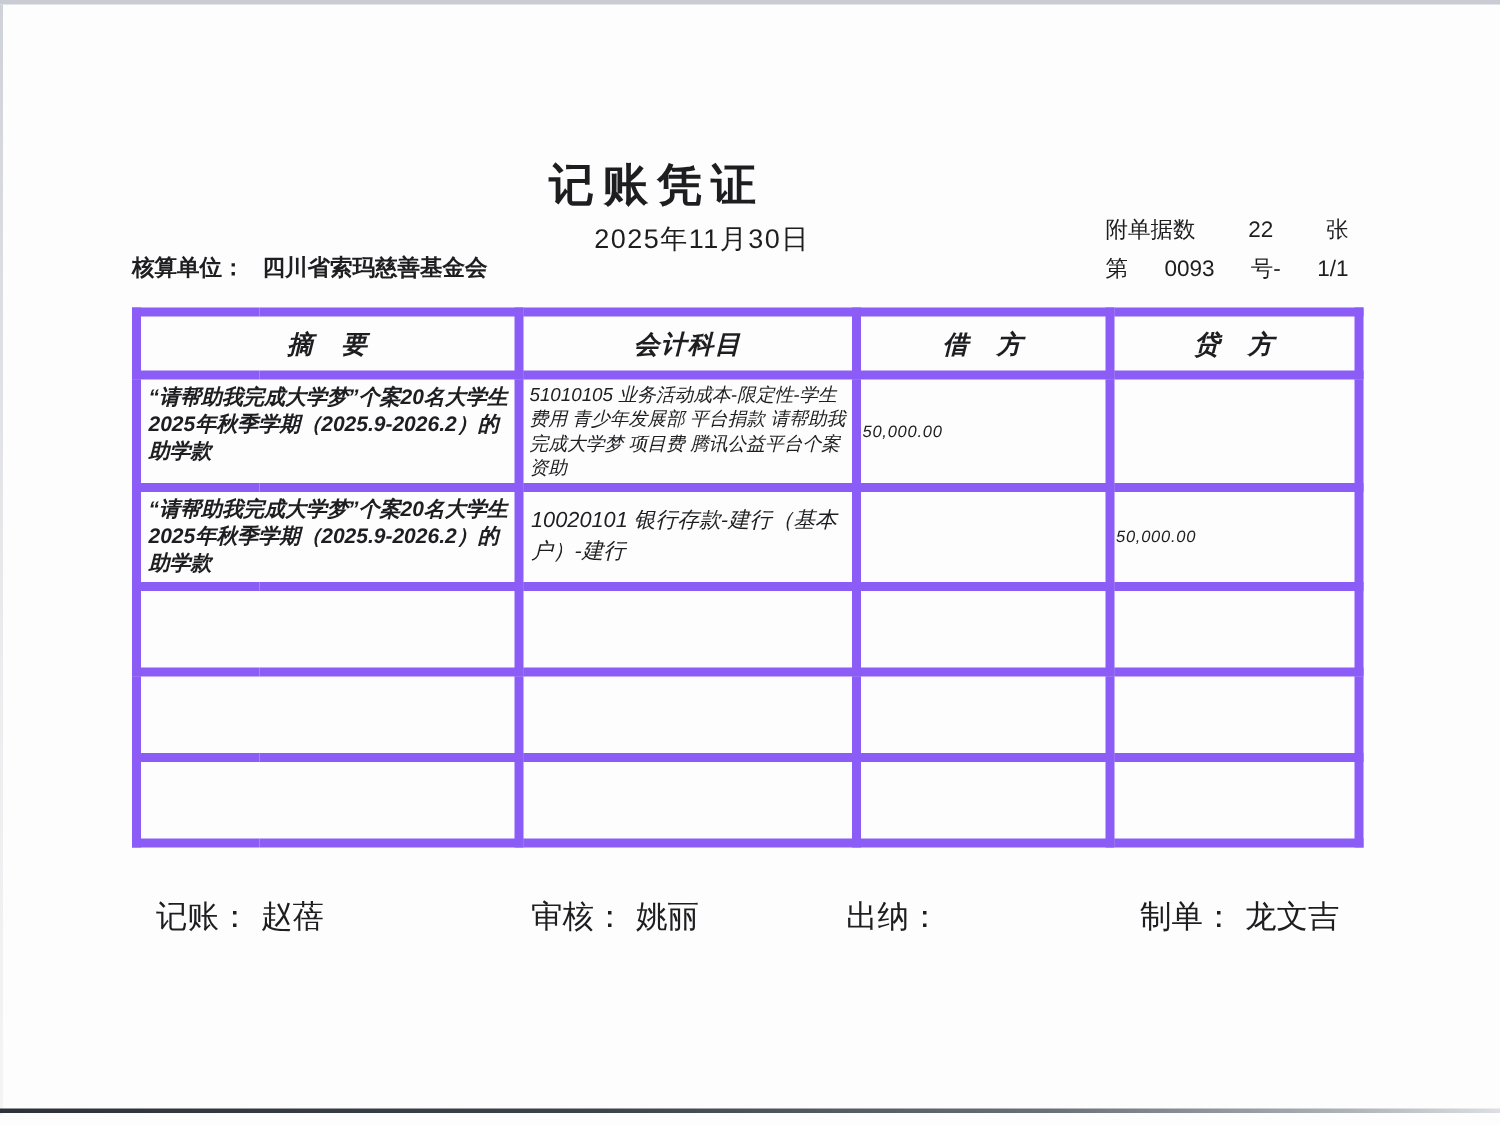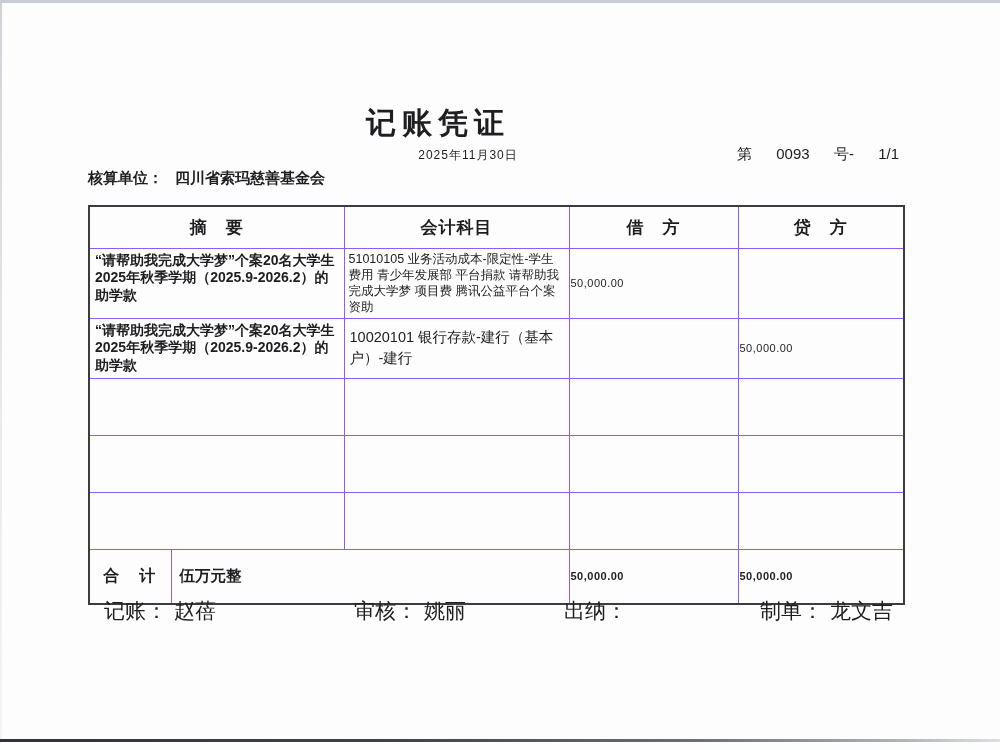--- a/index.html
+++ b/index.html
@@ -14,37 +14,37 @@
     background:linear-gradient(to bottom,#cfd2d7,#ececee 60%,#f4f4f5);}
   .scan-bottom-line{position:absolute;top:739px;left:0;width:100%;height:3px;
     background:linear-gradient(to right,#2e3339,#3c434a 40%,#6a7077 70%,#aeb3b8 90%,#dddfe2);}
 
   .doc-title{
     position:absolute;top:103px;left:0;width:876px;text-align:center;
     font-size:30px;font-weight:bold;letter-spacing:6px;
   }
   .doc-date{
     position:absolute;top:147px;left:0;width:936px;text-align:center;
-    font-size:12px;letter-spacing:1px;
+    font-size:18px;letter-spacing:1px;
   }
   .ref-block{
     position:absolute;top:141px;left:737px;width:162px;font-size:15px;
   }
   .ref-line{display:flex;justify-content:space-between;line-height:26px;}
   .unit-line{
     position:absolute;top:169px;left:88px;font-size:15px;font-weight:bold;
   }
   .unit-line .unit-value{margin-left:12px;}
 
   table.voucher{
     position:absolute;top:205px;left:88px;width:815px;
     border-collapse:collapse;table-layout:fixed;
   }
   table.voucher th,table.voucher td{
-    border:1px solid #8b5cf6;overflow:hidden;
+    border:6px solid #8b5cf6;overflow:hidden;font-style:italic;
   }
   table.voucher{border:2px solid #3a3c3f;}
   th.hdr{font-size:17px;font-weight:bold;text-align:center;letter-spacing:1px;}
   tr.hdr-row{height:42px;}
   tr.body-row-1{height:59px;}
   tr.body-row-2{height:58px;}
   tr.body-row-e{height:57px;}
   tr.total-row{height:54px;}
   td.summary{
     font-size:14px;font-weight:bold;line-height:1.28;
@@ -80,20 +80,25 @@
 </head>
 <body>
 
 <div class="scan-top-edge"></div>
 <div class="scan-left-edge"></div>
 
 <div class="doc-title">记账凭证</div>
 <div class="doc-date">2025年11月30日</div>
 
 <div class="ref-block">
+  <div class="ref-line">
+    <span>附单据数</span>
+    <span>22</span>
+    <span>张</span>
+  </div>
   <div class="ref-line">
     <span>第</span>
     <span>0093</span>
     <span>号-</span>
     <span>1/1</span>
   </div>
 </div>
 
 <div class="unit-line">
   <span>核算单位：</span><span class="unit-value">四川省索玛慈善基金会</span>
@@ -139,26 +144,20 @@
       <td class="account"></td>
       <td class="amt"></td>
       <td class="amt"></td>
     </tr>
     <tr class="body-row-e">
       <td class="summary" colspan="2"></td>
       <td class="account"></td>
       <td class="amt"></td>
       <td class="amt"></td>
     </tr>
-    <tr class="total-row">
-      <td class="total-label">合　计</td>
-      <td class="amount-words" colspan="2">伍万元整</td>
-      <td class="amt total-amt">50,000.00</td>
-      <td class="amt total-amt">50,000.00</td>
-    </tr>
   </tbody>
 </table>
 
 <div class="sign-row">
   <div class="sign-item sign-bookkeeper">
     <span>记账：</span><span class="sign-value">赵蓓</span>
   </div>
   <div class="sign-item sign-reviewer">
     <span>审核：</span><span class="sign-value">姚丽</span>
   </div>

